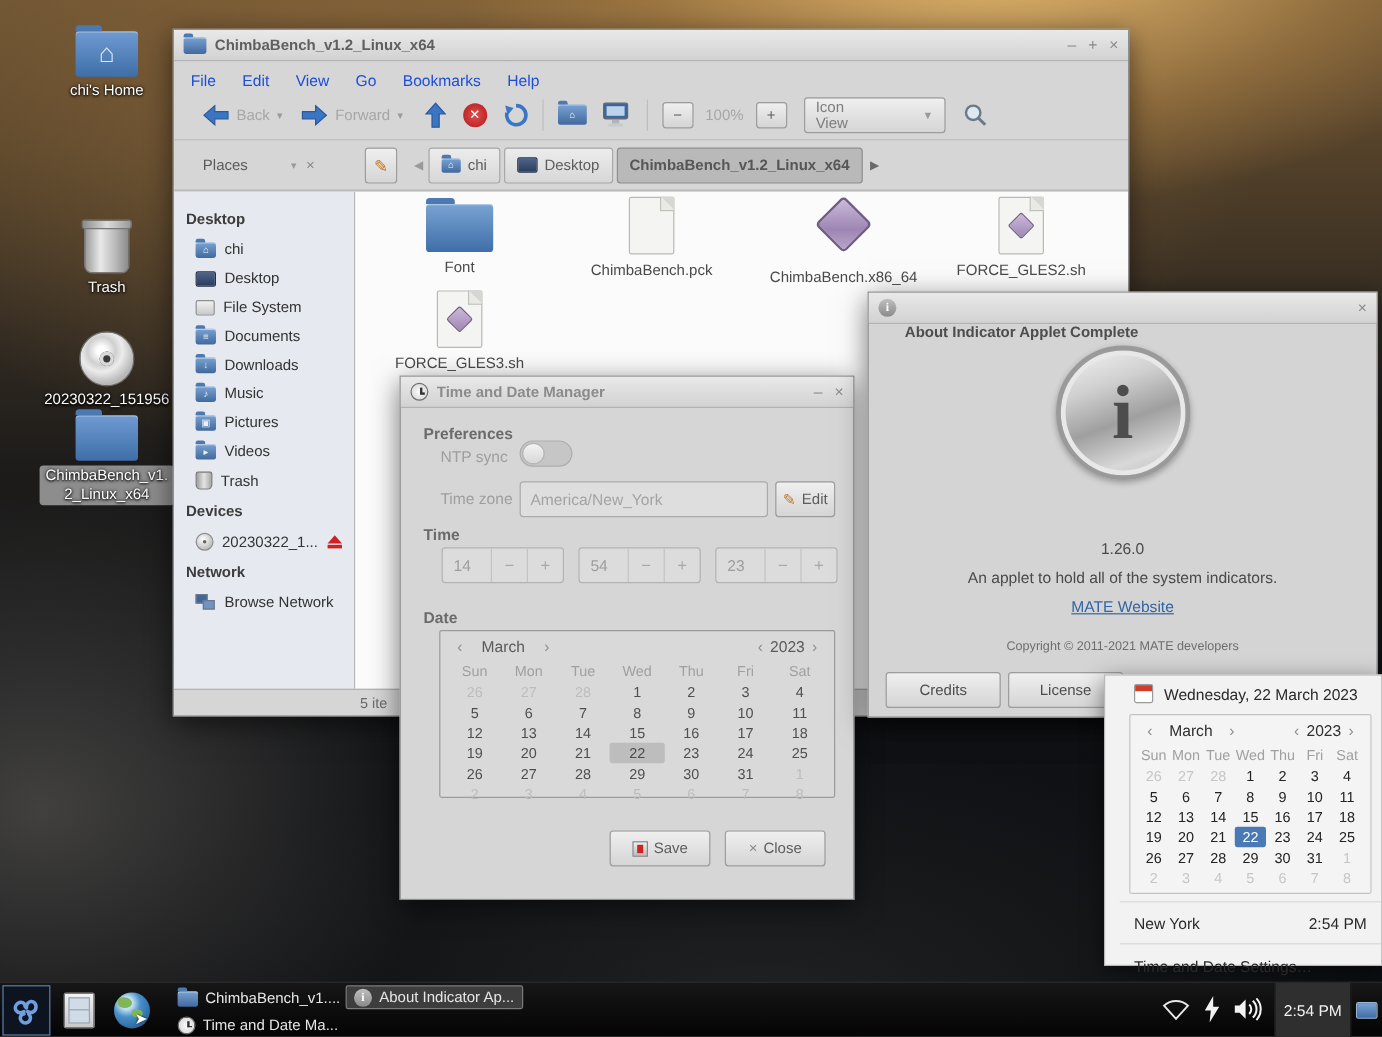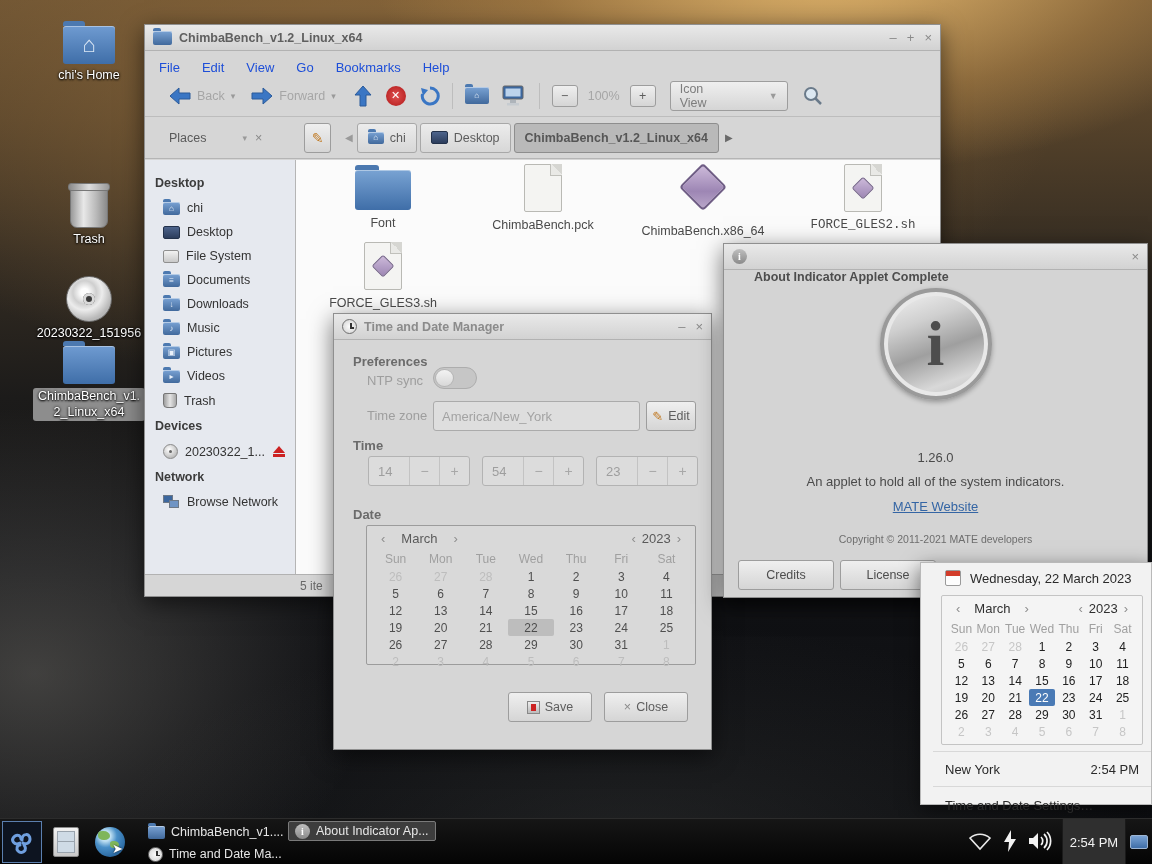--- a/index.html
+++ b/index.html
@@ -313,21 +313,21 @@
         <div class="file-item" style="left:12px;top:10px;">
           <div class="folder-lg"></div>
           <div class="fname">Font</div>
         </div>
         <div class="file-item" style="left:332px;top:4px;">
           <div style="height:48px;">
               <div class="diamond"></div>
             </div>
           <div class="fname">ChimbaBench.x86_64</div>
         </div>
-        <div class="file-item" style="left:492px;top:4px;font-family:Liberation Mono, monospace;">
+        <div class="file-item" style="left:480px;top:4px;">
           <div class="page">
               <span class="dmini"></span>
             </div>
           <div class="fname">FORCE_GLES2.sh</div>
         </div>
         <div class="file-item" style="left:12px;top:82px;">
           <div class="page">
               <span class="dmini"></span>
             </div>
           <div class="fname">FORCE_GLES3.sh</div>

